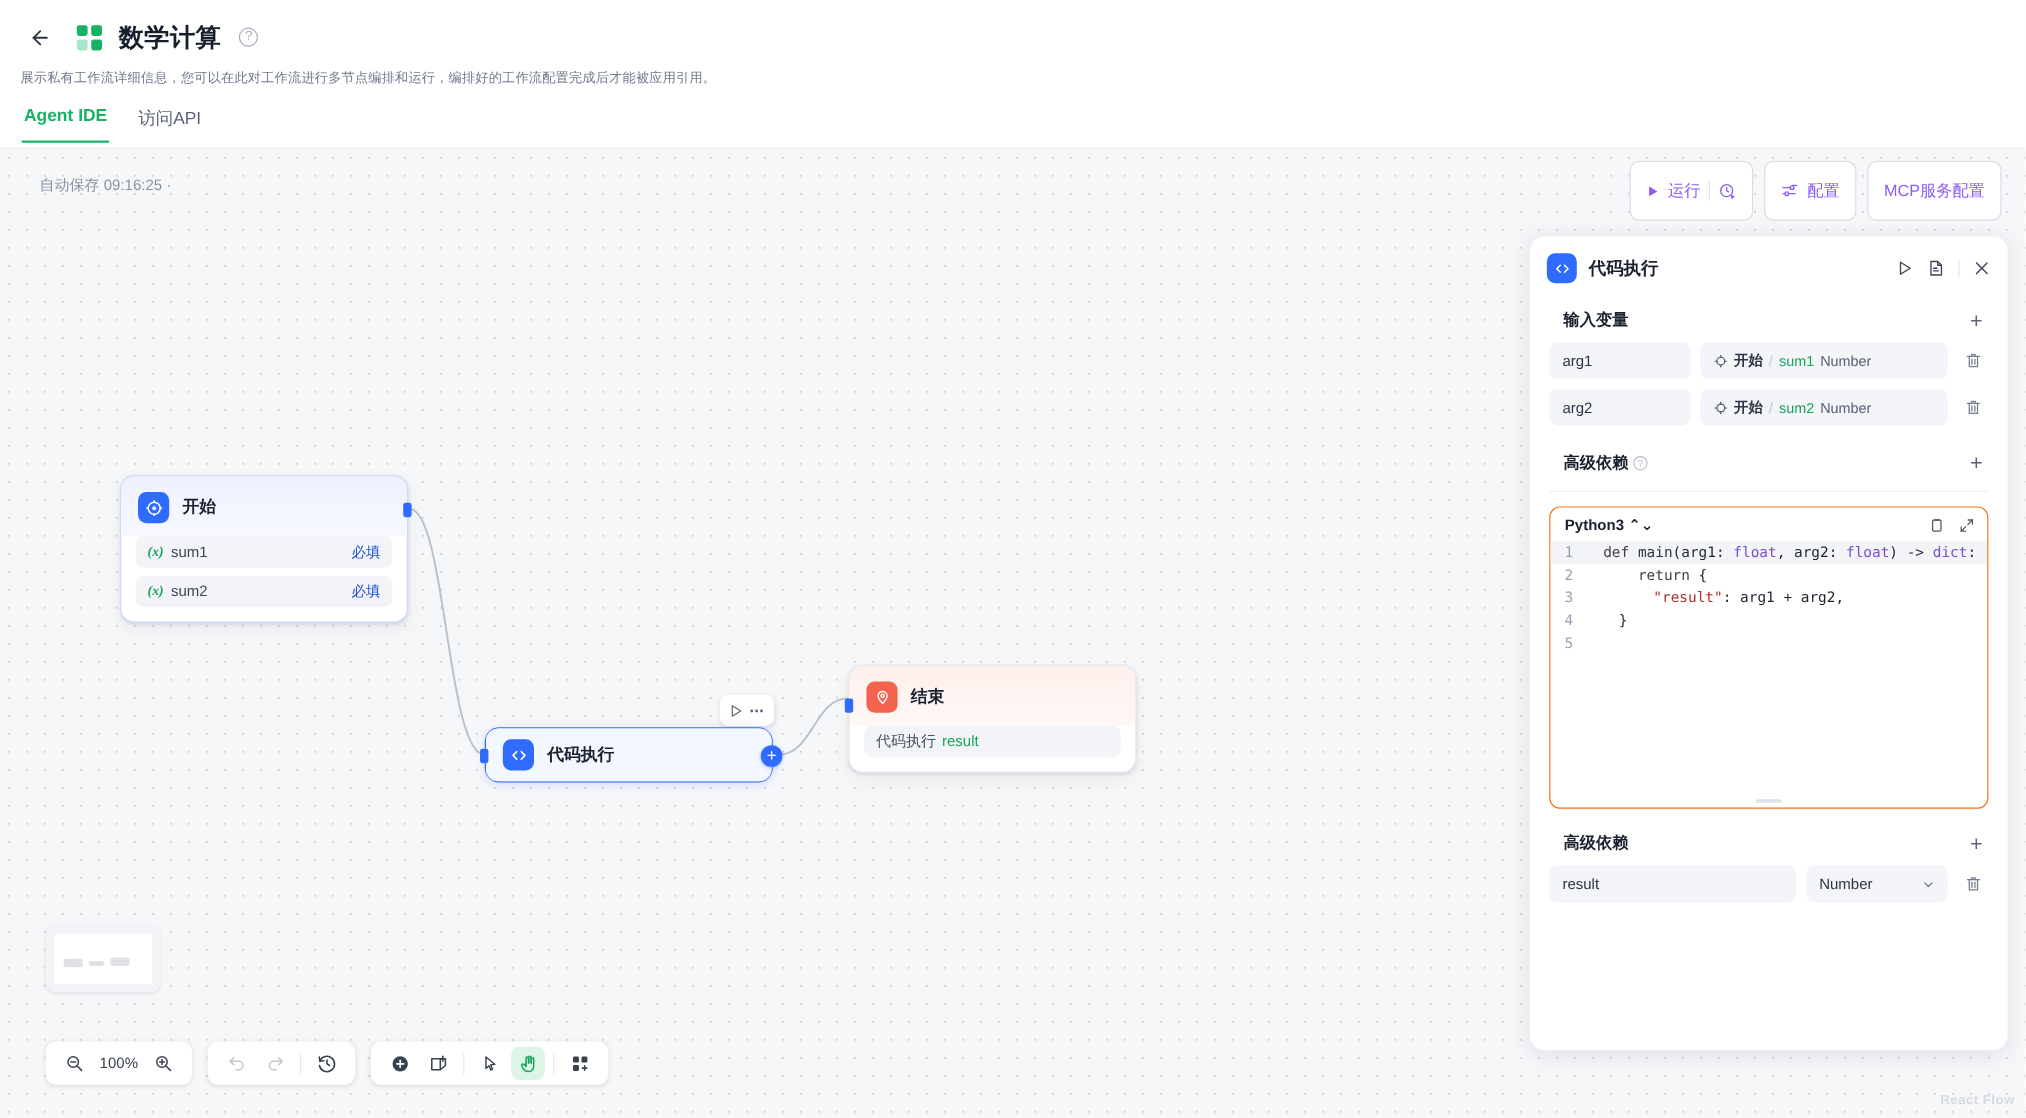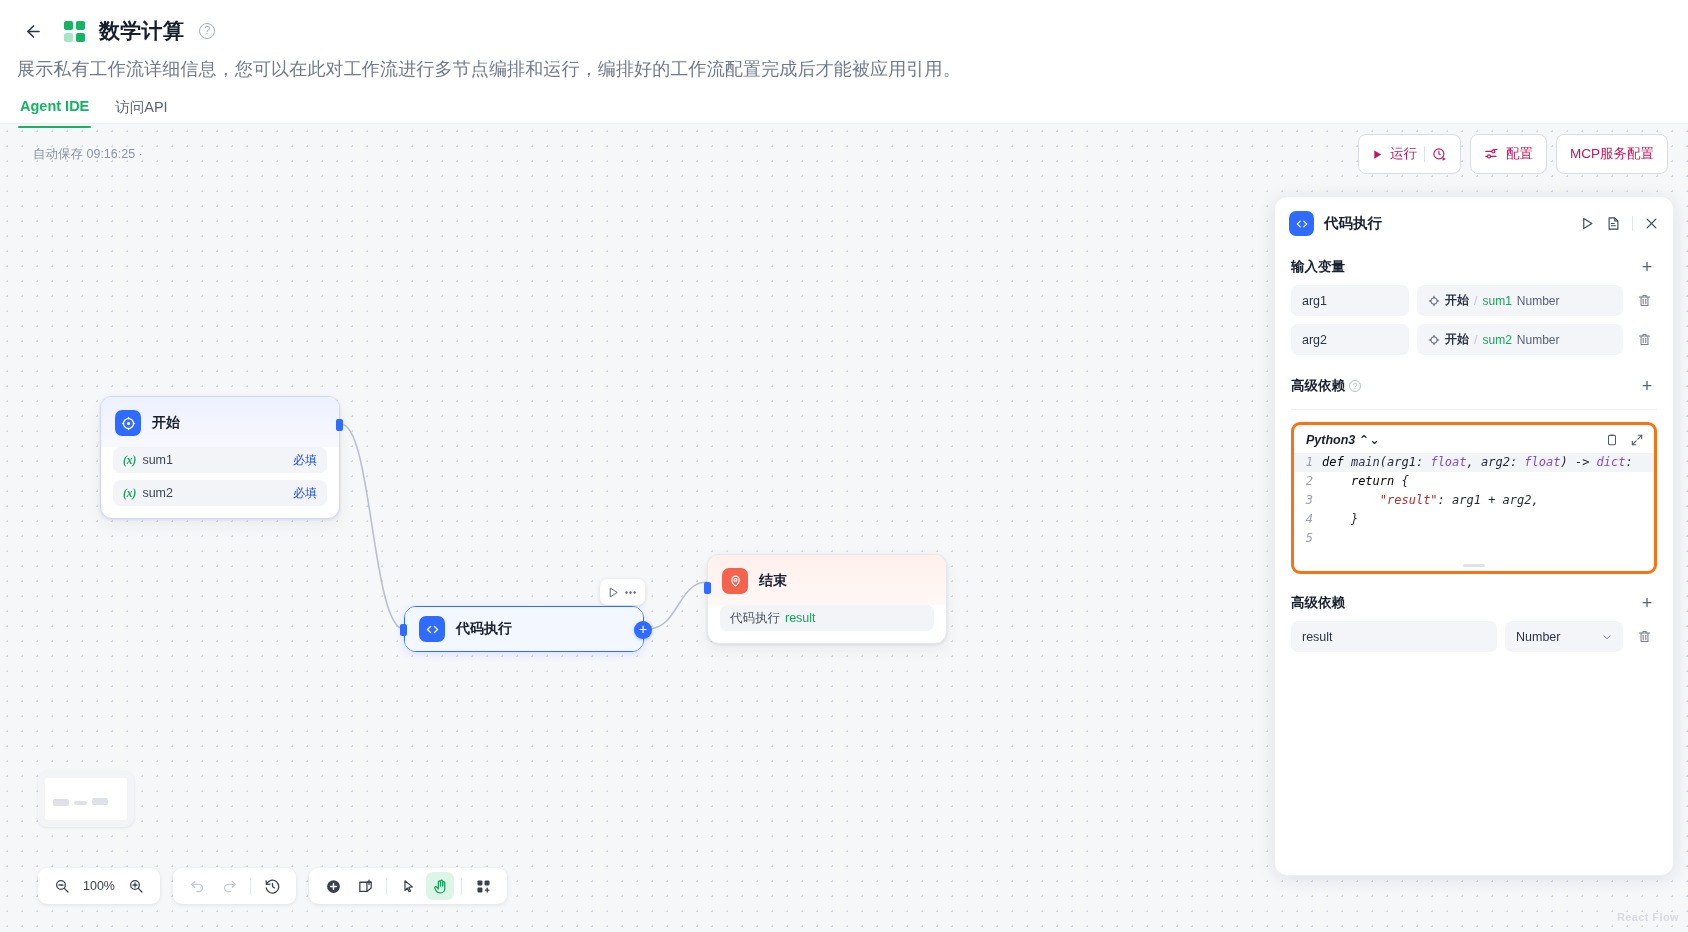--- a/index.html
+++ b/index.html
@@ -28,21 +28,21 @@
   .app-logo i:nth-child(2) { background: #16b364; }
   .app-logo i:nth-child(3) { background: #a8e5c6; }
   .app-logo i:nth-child(4) { background: #16b364; }
   .page-title { font-size: 21px; font-weight: 700; color: #161d2b; letter-spacing: .3px; }
   .help-ico {
     width: 16px; height: 16px; border-radius: 50%; border: 1.3px solid #a8adba;
     color: #a8adba; font-size: 11px; line-height: 13px; text-align: center;
     cursor: pointer; margin-left: 1px;
   }
   .subtitle {
-    padding: 9px 0 0 17px; font-size: 18px; color: #70798c; letter-spacing: .15px;
+    padding: 9px 0 0 17px; font-size: 11px; color: #70798c; letter-spacing: .15px;
   }
   .tabs { display: flex; gap: 26px; padding: 17px 0 0 20px; }
   .tab {
     font-size: 14.5px; color: #5a6376; padding-bottom: 11px; cursor: pointer;
     position: relative; font-weight: 500;
   }
   .tab.active { color: #16b364; font-weight: 700; }
   .tab.active:after {
     content: ""; position: absolute; left: -2px; right: -2px; bottom: 0;
     height: 2.5px; background: #16b364; border-radius: 2px;
@@ -55,23 +55,23 @@
     background-image: radial-gradient(#d3d7e0 1px, transparent 1px);
     background-size: 15px 15px;
   }
   .autosave {
     position: absolute; top: 22px; left: 33px; font-size: 12.5px; color: #8a92a3;
   }
 
   
   .top-actions { position: absolute; top: 10px; right: 20px; display: flex; gap: 9px; }
   .btn {
-    height: 40px; background: #fff; border: 1px solid #d9dde5; border-radius: 8px;
+    height: 50px; background: #fff; border: 1px solid #d9dde5; border-radius: 8px;
     display: flex; align-items: center; gap: 7px; padding: 0 13px; cursor: pointer;
-    font-size: 13.5px; color: #be185d; font-weight: 500;
+    font-size: 13.5px; color: #8b5cf6; font-weight: 500;
   }
   .btn .divv { width: 1px; height: 16px; background: #dfe2e8; }
   .icon-sq { display: inline-flex; align-items: center; justify-content: center; }
 
   
   .node {
     position: absolute; background: #fff; border-radius: 12px;
     box-shadow: 0 1px 3px rgba(24,32,48,.10), 0 6px 16px rgba(24,32,48,.05);
   }
   .node-head { display: flex; align-items: center; gap: 11px; padding: 13px 14px 11px 14px; }
@@ -169,57 +169,57 @@
   .panel-ico {
     width: 25px; height: 25px; border-radius: 7px; background: #2f6bff;
     display: flex; align-items: center; justify-content: center; color: #fff;
   }
   .panel-title { font-size: 14.5px; font-weight: 700; color: #19202e; }
   .panel-acts { margin-left: auto; display: flex; align-items: center; gap: 11px; color: #3b4453; }
   .panel-acts span { cursor: pointer; display: flex; align-items: center; }
   .panel-desc { padding: 4px 16px 0 16px; font-size: 12.5px; color: #aeb4c0; cursor: text; }
 
   .sect { padding: 16px 16px 0 16px; }
-  .sect-head { display: flex; align-items: center; margin-bottom: 9px; }
+  .sect-head { display: flex; align-items: center; margin-bottom: 9px; margin-left: 12px; }
   .sect-title { font-size: 13.5px; font-weight: 700; color: #19202e; }
   .sect-title .q { display:inline-block; width:12px;height:12px;border-radius:50%;border:1px solid #b9bec9;color:#b9bec9;font-size:8.5px;line-height:10px;text-align:center;margin-left:4px;vertical-align:1px;font-weight:400;}
   .add-btn { margin-left: auto; color: #5c6475; cursor: pointer; font-size: 18px; line-height: 14px; width: 20px; text-align: center; }
 
   .var-row { display: flex; align-items: center; gap: 8px; margin-bottom: 8px; }
   .fld {
     background: #f4f5f8; border-radius: 7px; height: 31px; display: flex;
     align-items: center; padding: 0 11px; font-size: 12.5px; color: #2c3444;
   }
   .fld.name { width: 118px; flex: none; }
   .fld.ref { flex: 1; gap: 5px; }
   .ref-src { color: #2c3444; font-weight: 600; font-size: 12px; }
   .ref-slash { color: #c3c8d2; }
   .ref-var { color: #16a45c; font-size: 12px; }
   .ref-type { color: #596175; font-size: 12px; }
   .trash { width: 26px; flex: none; display: flex; align-items: center; justify-content: center; cursor: pointer; color: #767e8e; }
 
   .divider { height: 1px; background: #edeff3; margin: 14px 16px 0 16px; }
 
   .editor {
-    margin: 12px 16px 0 16px; border: 3px solid #f97316; border-radius: 9px;
-    background: #fff; overflow: hidden; height: 152px; position: relative; font-style: italic;
+    margin: 12px 16px 0 16px; border: 1px solid #f97316; border-radius: 9px;
+    background: #fff; overflow: hidden; height: 252px; position: relative;
   }
   .ed-bar { display: flex; align-items: center; padding: 7px 10px 6px 12px; }
   .ed-lang { font-size: 12.5px; font-weight: 700; color: #19202e; cursor: pointer; }
   .ed-acts { margin-left: auto; display: flex; gap: 11px; color: #50596a; }
   .ed-acts span { cursor: pointer; display: flex; }
   .code {
     font-family: "DejaVu Sans Mono", "Liberation Mono", monospace;
     font-size: 12px; line-height: 19px; padding-bottom: 6px;
   }
   .cl { display: flex; }
   .cl.hl { background: #f3f4f8; }
   .ln { width: 28px; text-align: right; color: #9aa1ae; padding-right: 9px; flex: none; user-select: none; }
   .ct { white-space: pre; color: #1f2430; }
-  .k { color: #000000; }
+  .k { color: #404040; margin-left: 16px; }
   .fn { color: #2c3444; }
   .ty { color: #7b4fd0; }
   .st { color: #a8322d; }
   .op { color: #1f2430; }
   .ed-grip { position: absolute; bottom: 4px; left: 50%; transform: translateX(-50%); width: 22px; height: 3px; background: #dfe2e8; border-radius: 2px; cursor: ns-resize; }
 
   .sel {
     background: #f4f5f8; border-radius: 7px; height: 31px; display: flex;
     align-items: center; padding: 0 10px 0 11px; font-size: 12.5px; color: #2c3444;
     width: 118px; flex: none; cursor: pointer;

